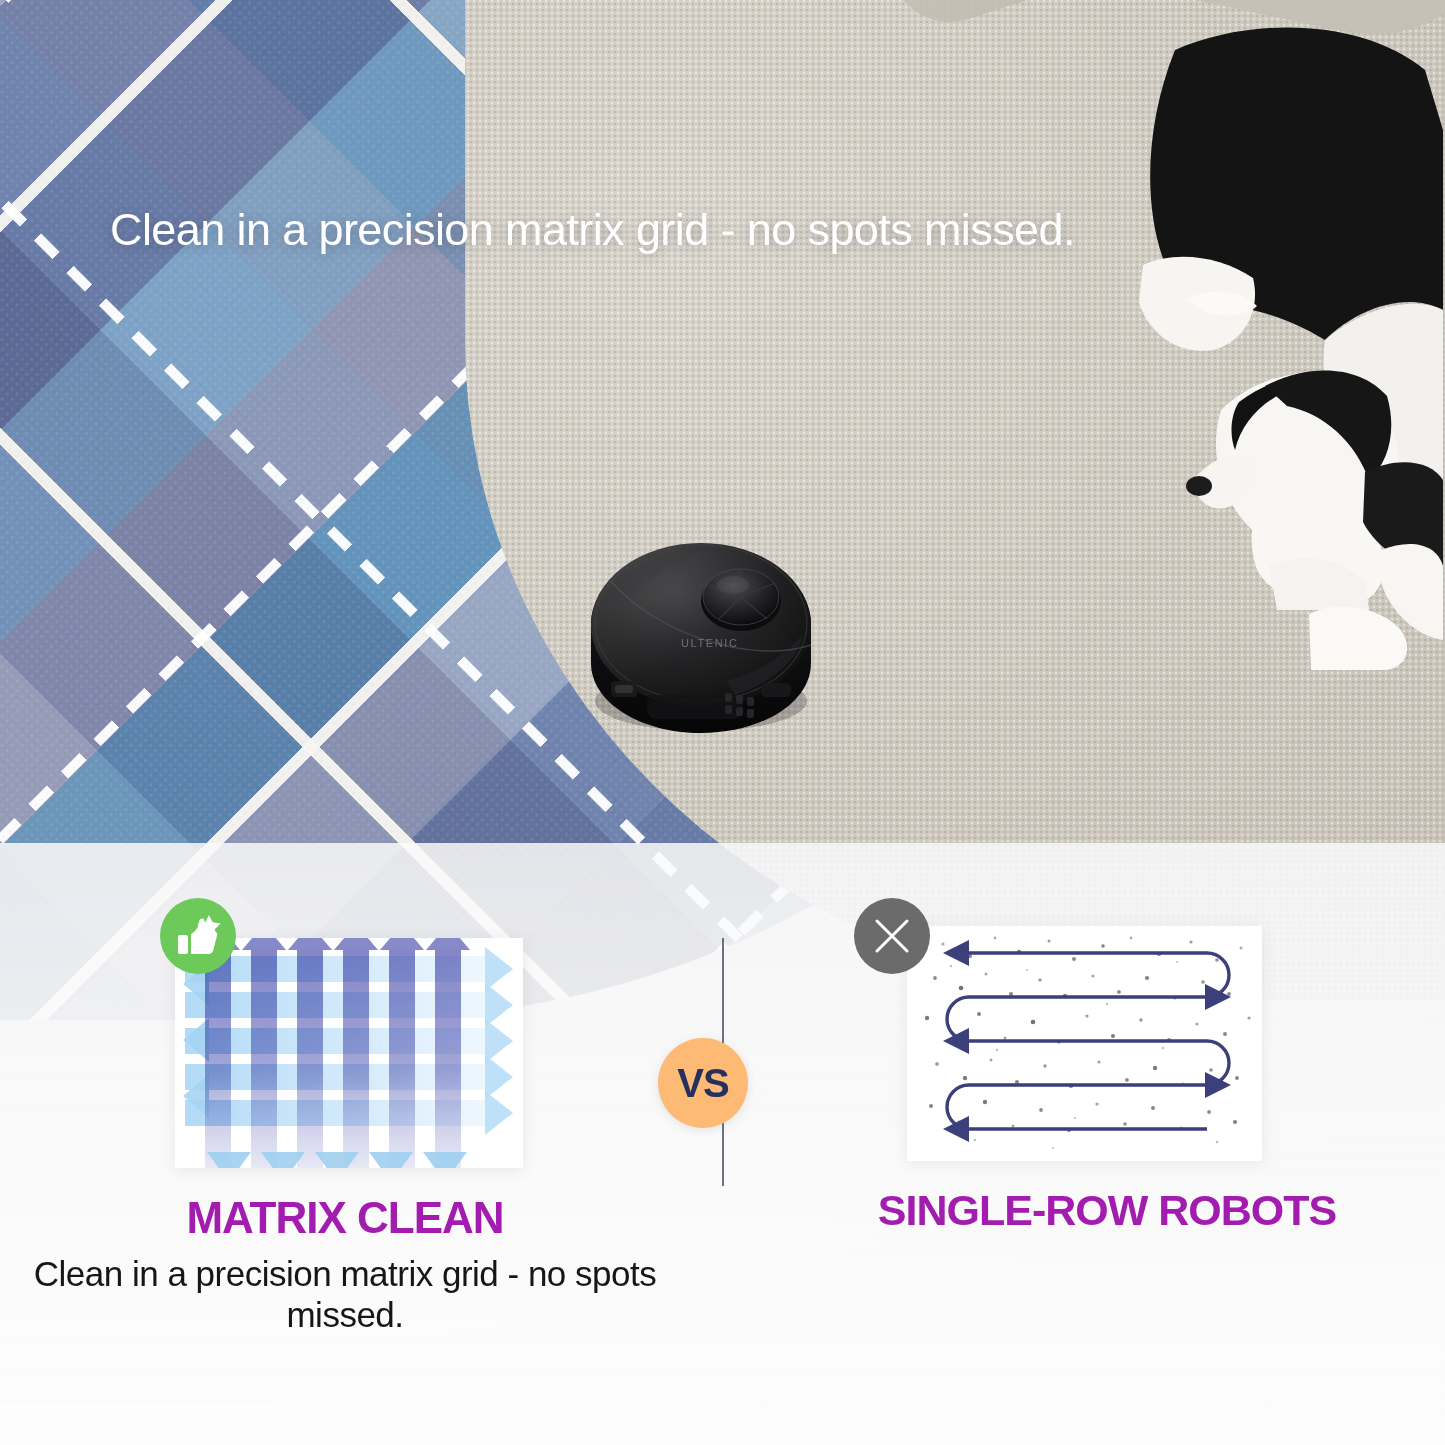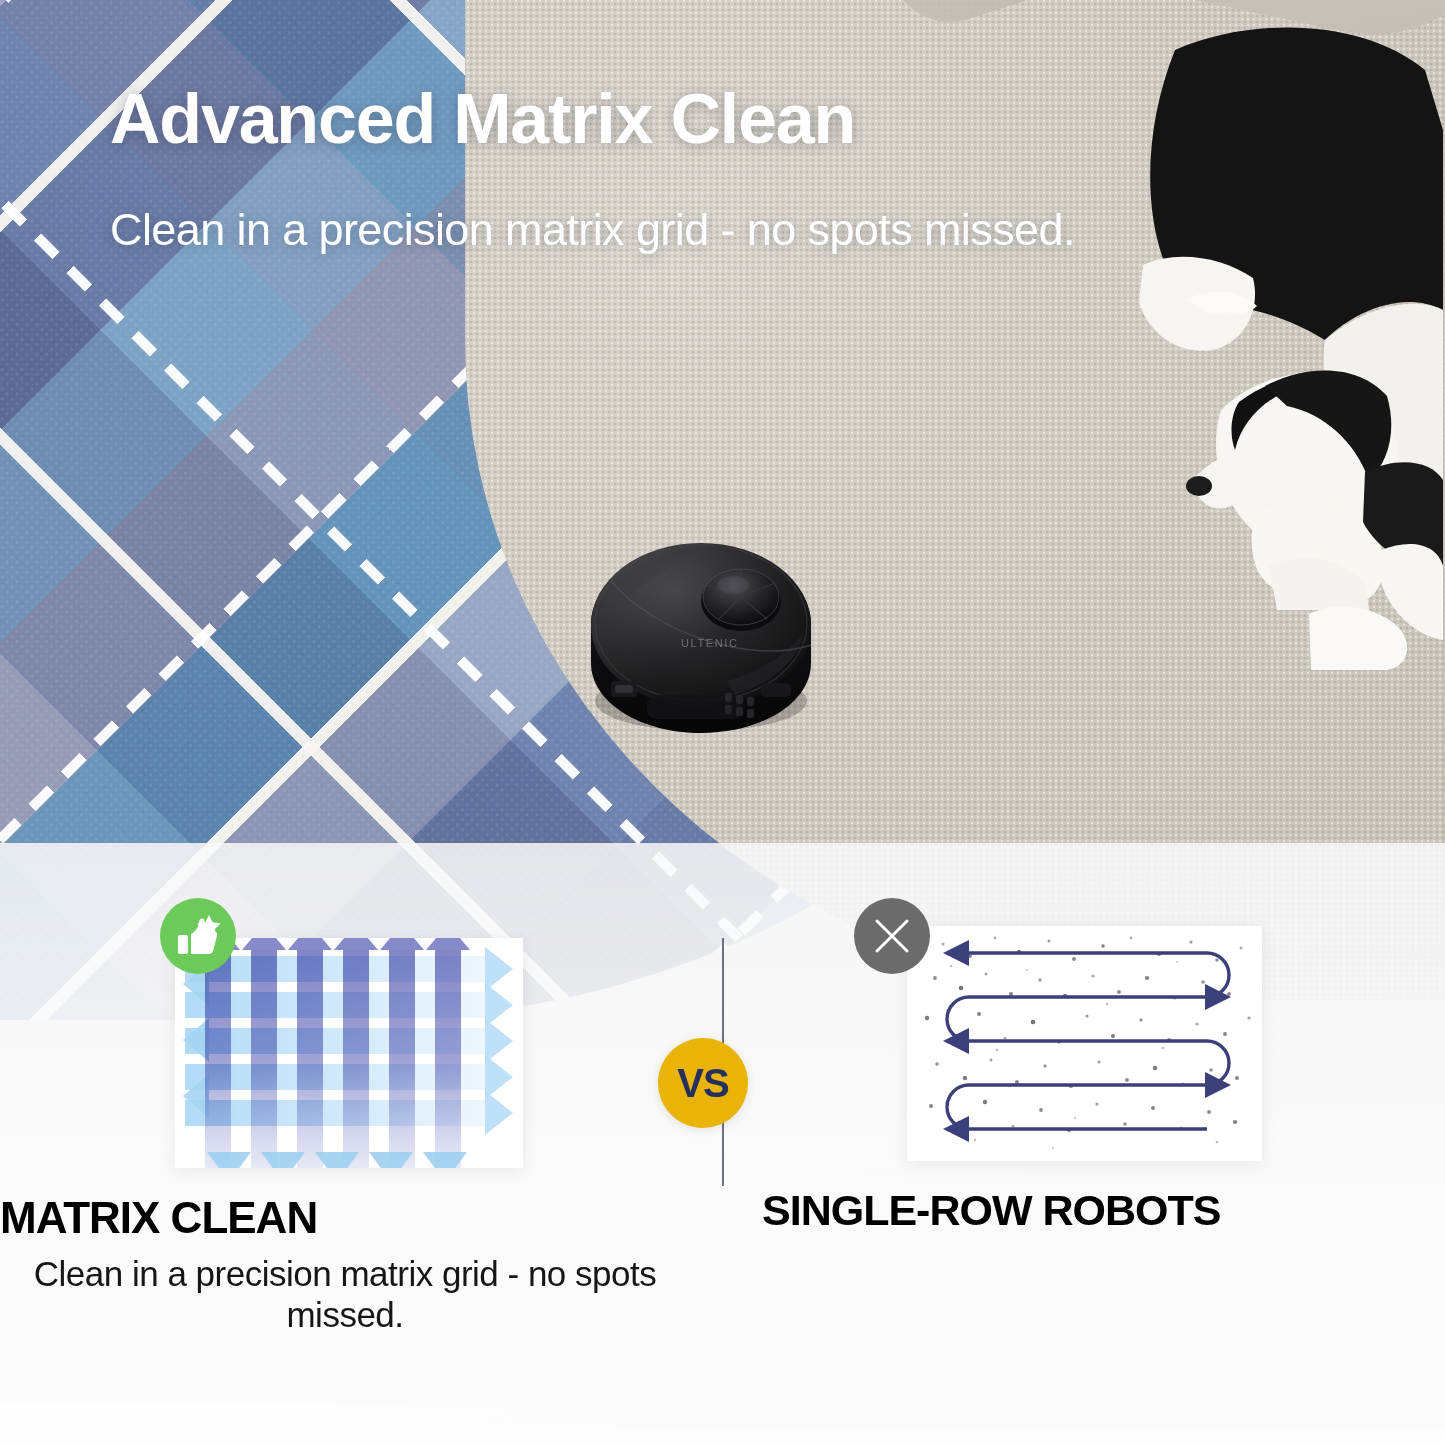--- a/index.html
+++ b/index.html
@@ -185,31 +185,31 @@
   .badge-good{ background:#6ec95b; left:160px; top:898px; }
   .badge-bad{ background:#6b6b6b; left:854px; top:898px; }
 
   
   .divider{
     position:absolute; left:722px; top:938px; width:2px; height:248px;
     background:#55586e; opacity:.85;
   }
   .vs-circle{
     position:absolute; left:658px; top:1038px; width:90px; height:90px;
-    border-radius:50%; background:#eab308;
+    border-radius:50%; background:#fdba74;
     display:flex; align-items:center; justify-content:center;
     box-shadow:0 2px 10px rgba(50,56,74,.12);
     z-index:8;
   }
   .vs-text{ font-size:40px; font-weight:700; color:#25305e; letter-spacing:-1px; }
 
   
   .cap-title{
-    text-align:left; font-size:44px; font-weight:700;
-    color:#000000; letter-spacing:-1px; line-height:1;
+    text-align:center; font-size:44px; font-weight:700;
+    color:#a21caf; letter-spacing:-1px; line-height:1;
     margin-top:28px; white-space:nowrap;
   }
   .cap-body{
     text-align:center; font-size:35px; font-weight:400;
     color:#161616; letter-spacing:-.5px; line-height:1.16;
     margin-top:14px;
   }
   .panel-right .cap-title{ font-size:43px; }
 </style>
 </head>
@@ -314,21 +314,20 @@
           <rect x="161" y="190" width="7" height="9" rx="2"></rect>
           <rect x="172" y="192" width="7" height="9" rx="2"></rect>
           <rect x="150" y="200" width="7" height="9" rx="2"></rect>
           <rect x="161" y="202" width="7" height="9" rx="2"></rect>
           <rect x="172" y="204" width="7" height="9" rx="2"></rect>
         </g>
         <rect x="186" y="178" width="30" height="14" rx="5" fill="#1a1a1c"></rect>
       </g>
     </svg>
 
-    <div class="hero-title">Advanced Matrix Clean</div>
     <div class="hero-sub">Clean in a precision matrix grid - no spots missed.</div>
   </div>
 
   <div class="wash"></div>
   <div class="wash-grad"></div>
 
   <div class="divider"></div>
   <div class="vs-circle">
     <span class="vs-text">VS</span>
   </div>

